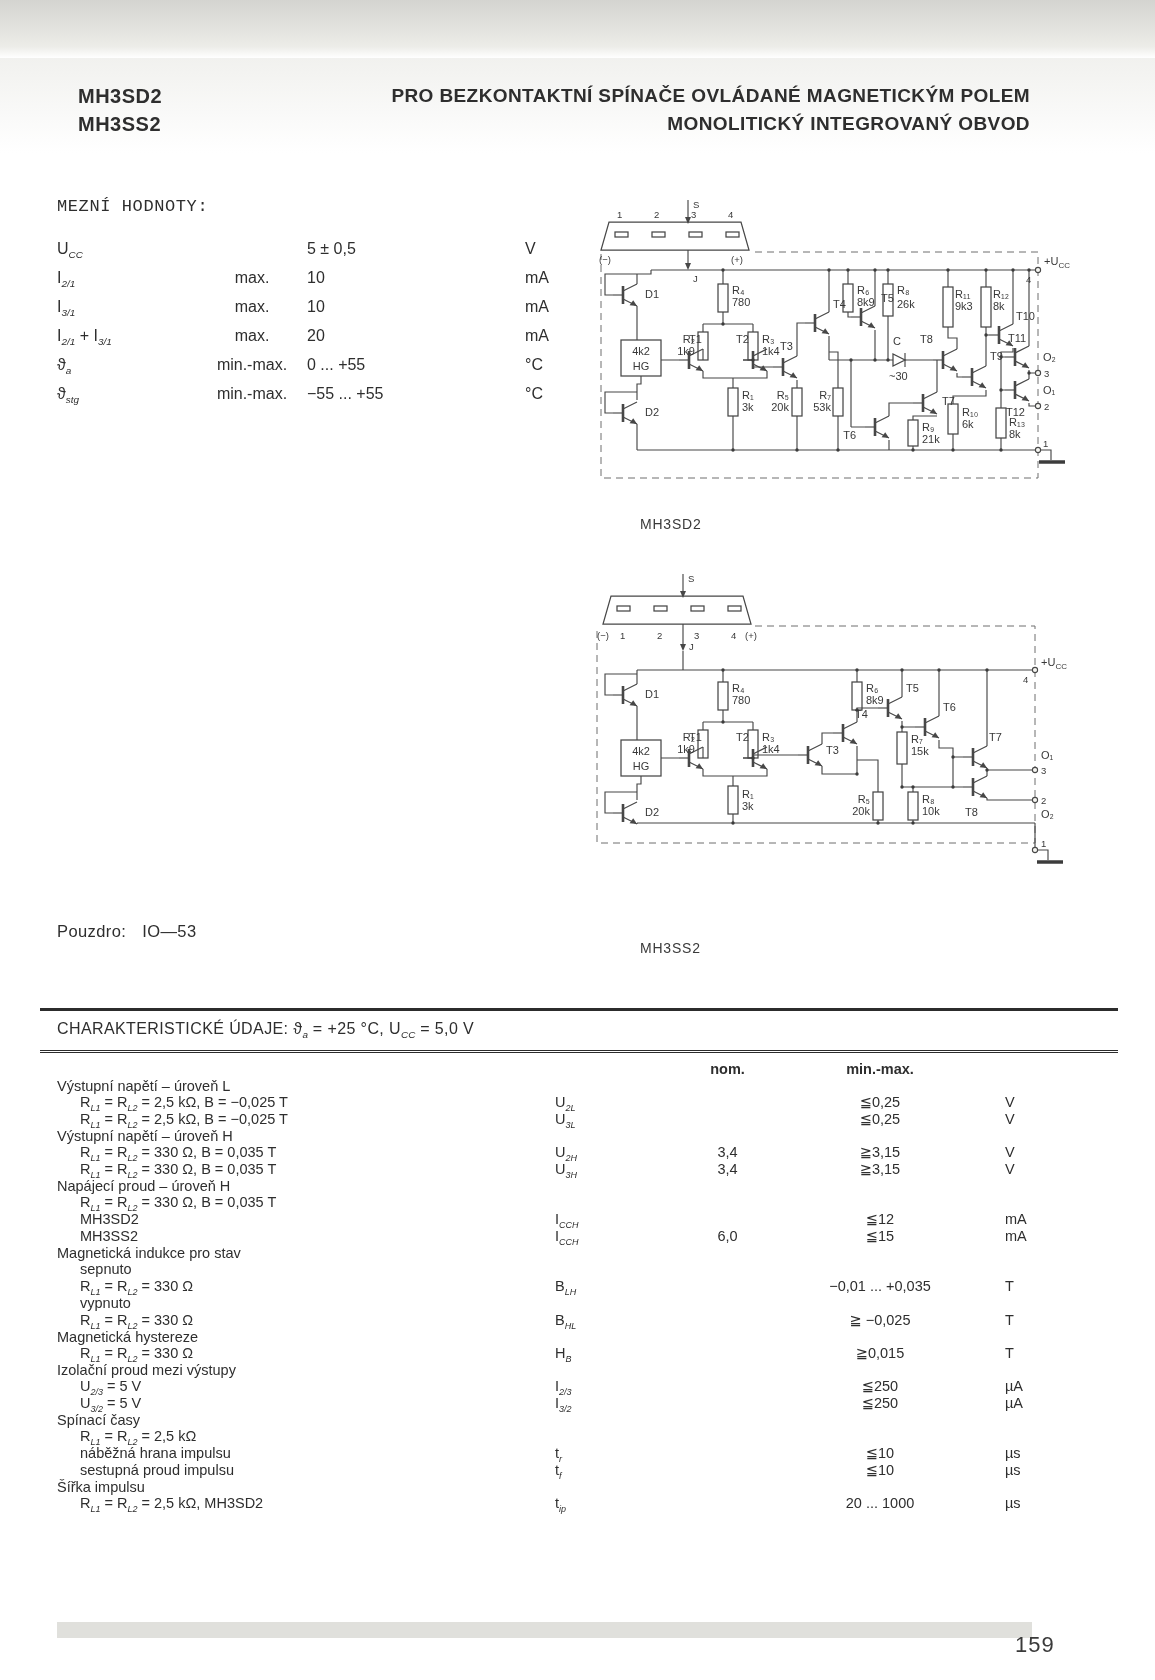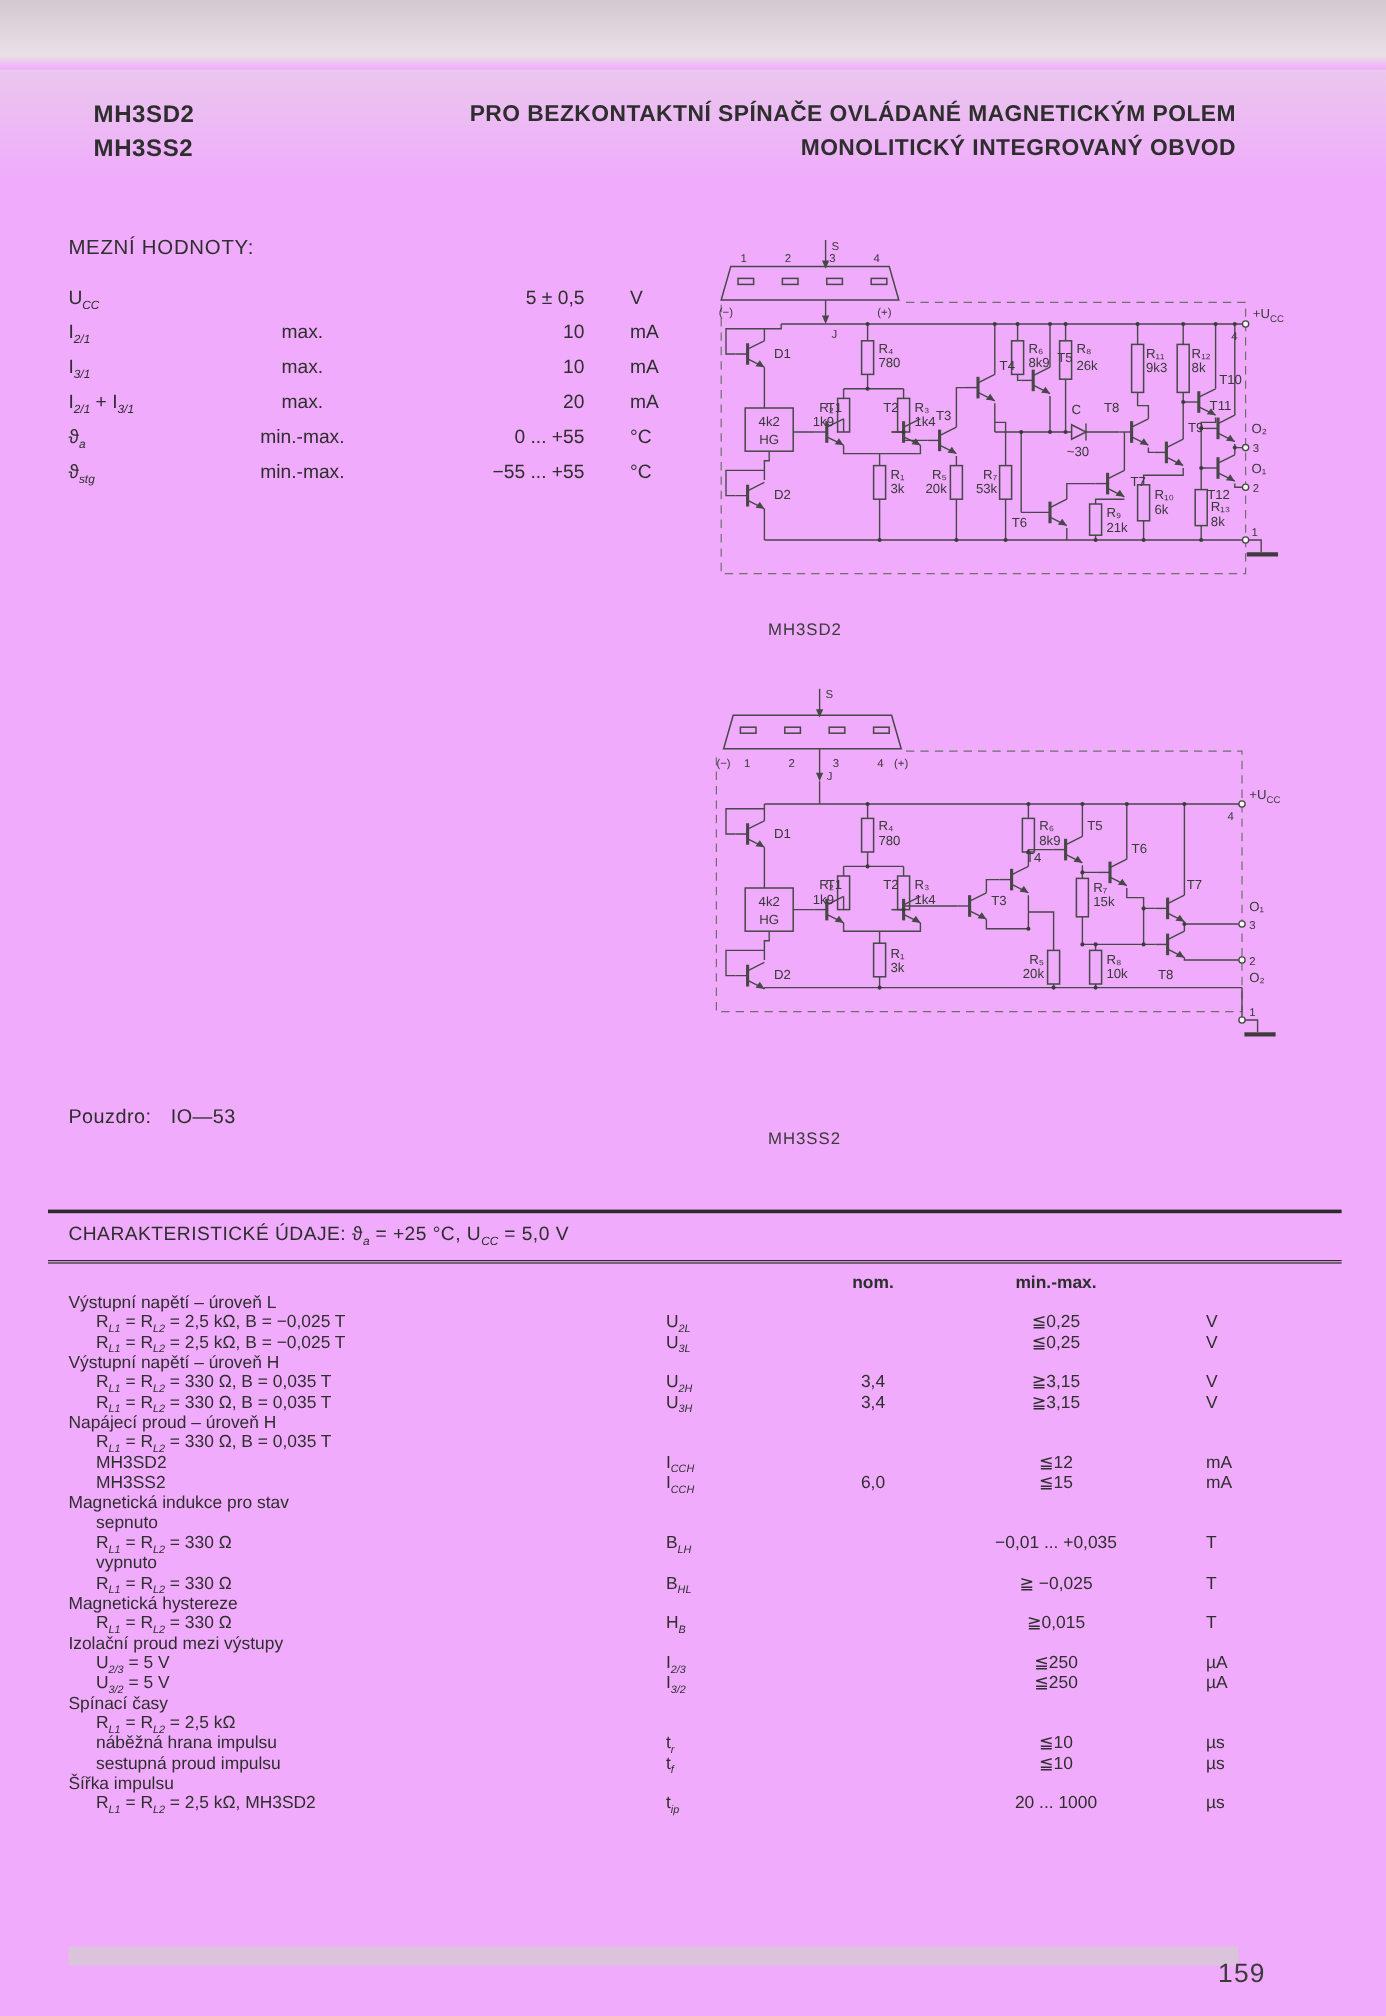--- a/index.html
+++ b/index.html
@@ -1,32 +1,32 @@
 <!DOCTYPE html>
 <html><head>
 <meta charset="utf-8">
 <style>
   html,body{margin:0;padding:0;background:#e8e8e4;}
-  #page{position:relative;width:1155px;height:1680px;margin:0 auto;background:#f0abfc;
+  #page{position:relative;width:1155px;height:1680px;margin:0 auto;background:#ffffff;
         font-family:"Liberation Sans",sans-serif;color:#2e2e2e;overflow:hidden;}
   .scan-top{position:absolute;left:0;top:0;width:100%;height:58px;
     background:linear-gradient(180deg,#cdcdc8 0%,#dcdcd7 45%,#e9e9e4 80%,rgba(246,246,242,0) 100%);opacity:.85;}
   .scan-top2{position:absolute;left:0;top:58px;width:100%;height:95px;
     background:linear-gradient(180deg,#e3e3de 0%,rgba(246,246,242,0) 100%);opacity:.5;}
   .scan-footer{position:absolute;left:57px;top:1622px;width:975px;height:16px;background:#cfcfca;opacity:.65;}
   sub{font-size:.62em;font-style:italic;line-height:0;letter-spacing:0;}
   
   .partnos{position:absolute;left:78px;top:82px;font-size:20px;font-weight:bold;line-height:28px;letter-spacing:.5px;}
   .doctitle{position:absolute;left:330px;top:82px;width:700px;text-align:right;font-size:19px;font-weight:bold;line-height:28px;letter-spacing:.4px;}
   
-  .limits-head{position:absolute;left:57px;top:197px;font-size:17px;letter-spacing:.6px;}
+  .limits-head{position:absolute;left:57px;top:197px;font-size:17px;letter-spacing:.6px;font-family:Liberation Mono, monospace;}
   .limits{position:absolute;left:57px;top:240px;width:560px;font-size:16px;}
   .lrow{display:grid;grid-template-columns:140px 110px 180px 110px;height:29px;align-items:baseline;}
   .lrow .lcond{text-align:center;}
-  .lrow .lval{text-align:right;}
+  .lrow .lval{text-align:left;}
   .lrow .lunit{padding-left:38px;}
   
   .schem{position:absolute;}
   .cap{position:absolute;font-size:14px;letter-spacing:.8px;color:#3a3a3a;}
   .pouzdro{position:absolute;left:57px;top:922px;font-size:16.5px;letter-spacing:.4px;}
   .pouzdro .val{margin-left:16px;}
   
   .charsec{position:absolute;left:40px;top:1008px;width:1078px;border-top:3px solid #2c2c2c;font-size:14.5px;}
   .charhead{padding:9px 0 12px 17px;font-size:16px;letter-spacing:.4px;border-bottom:3px double #2c2c2c;}
   .chead,.crow{display:grid;grid-template-columns:498px 125px 95px 210px 72px;line-height:17px;}

